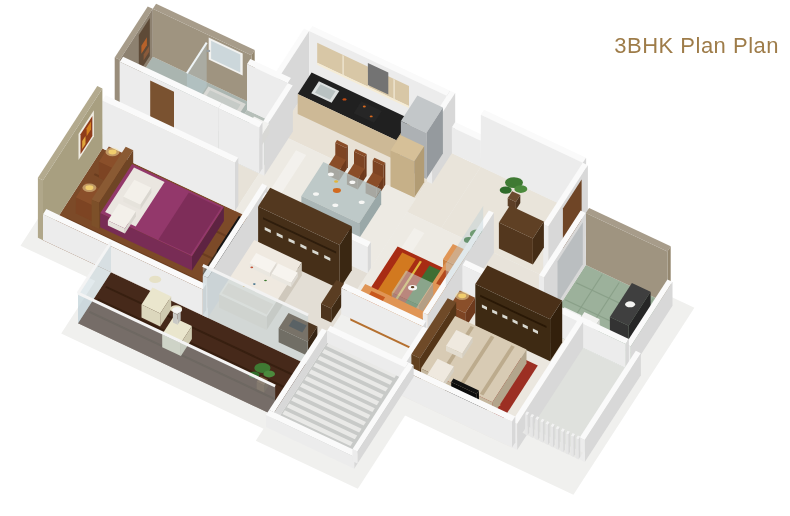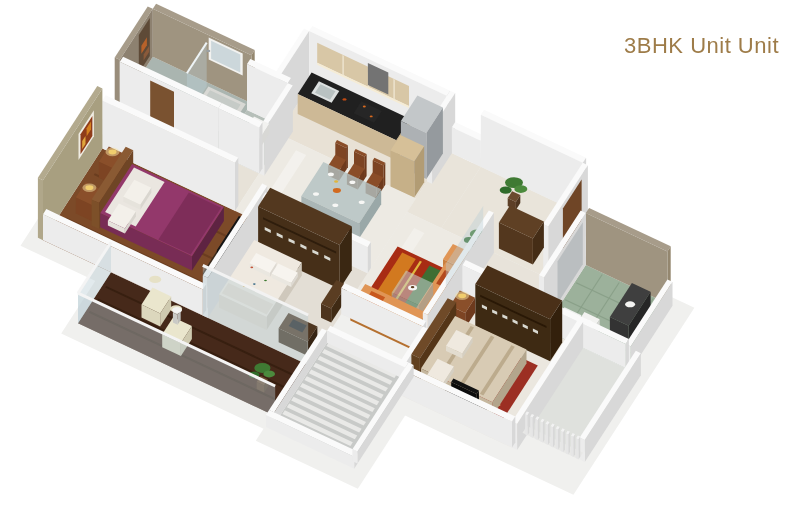--- a/index.html
+++ b/index.html
@@ -3,21 +3,21 @@
 <meta charset="utf-8">
 <style>
   html,body{margin:0;padding:0;background:#ffffff;}
   body{width:790px;height:516px;overflow:hidden;position:relative;font-family:"Liberation Sans",sans-serif;}
   .title{position:absolute;top:33px;right:11px;font-size:22px;letter-spacing:0.5px;color:#9e7c49;}
   svg{position:absolute;left:0;top:0;}
 </style>
 </head>
 <body>
 
-<div class="title">3BHK Unit Unit</div>
+<div class="title">3BHK Plan Plan</div>
 
 <svg id="plan-svg" width="790" height="516" viewBox="0 0 790 516">
     <g>
       <polygon points="149.2,46.8 309.0,122.0 180.3,320.9 20.5,245.7" fill="#f0f0ee"></polygon>
       <polygon points="307.2,76.8 467.0,152.0 376.8,291.4 217.0,216.2" fill="#f0f0ee"></polygon>
       <polygon points="477.2,156.8 599.6,214.4 546.8,296.0 424.4,238.4" fill="#f0f0ee"></polygon>
       <polygon points="403.6,202.0 505.6,250.0 426.4,372.4 324.4,324.4" fill="#f0f0ee"></polygon>
       <polygon points="258.6,213.6 384.4,272.8 312.9,383.3 187.1,324.1" fill="#f0f0ee"></polygon>
       <polygon points="107.4,262.2 325.0,364.6 278.8,436.0 61.2,333.6" fill="#f0f0ee"></polygon>
       <polygon points="325.1,333.6 427.1,381.6 357.8,488.7 255.8,440.7" fill="#f0f0ee"></polygon>

